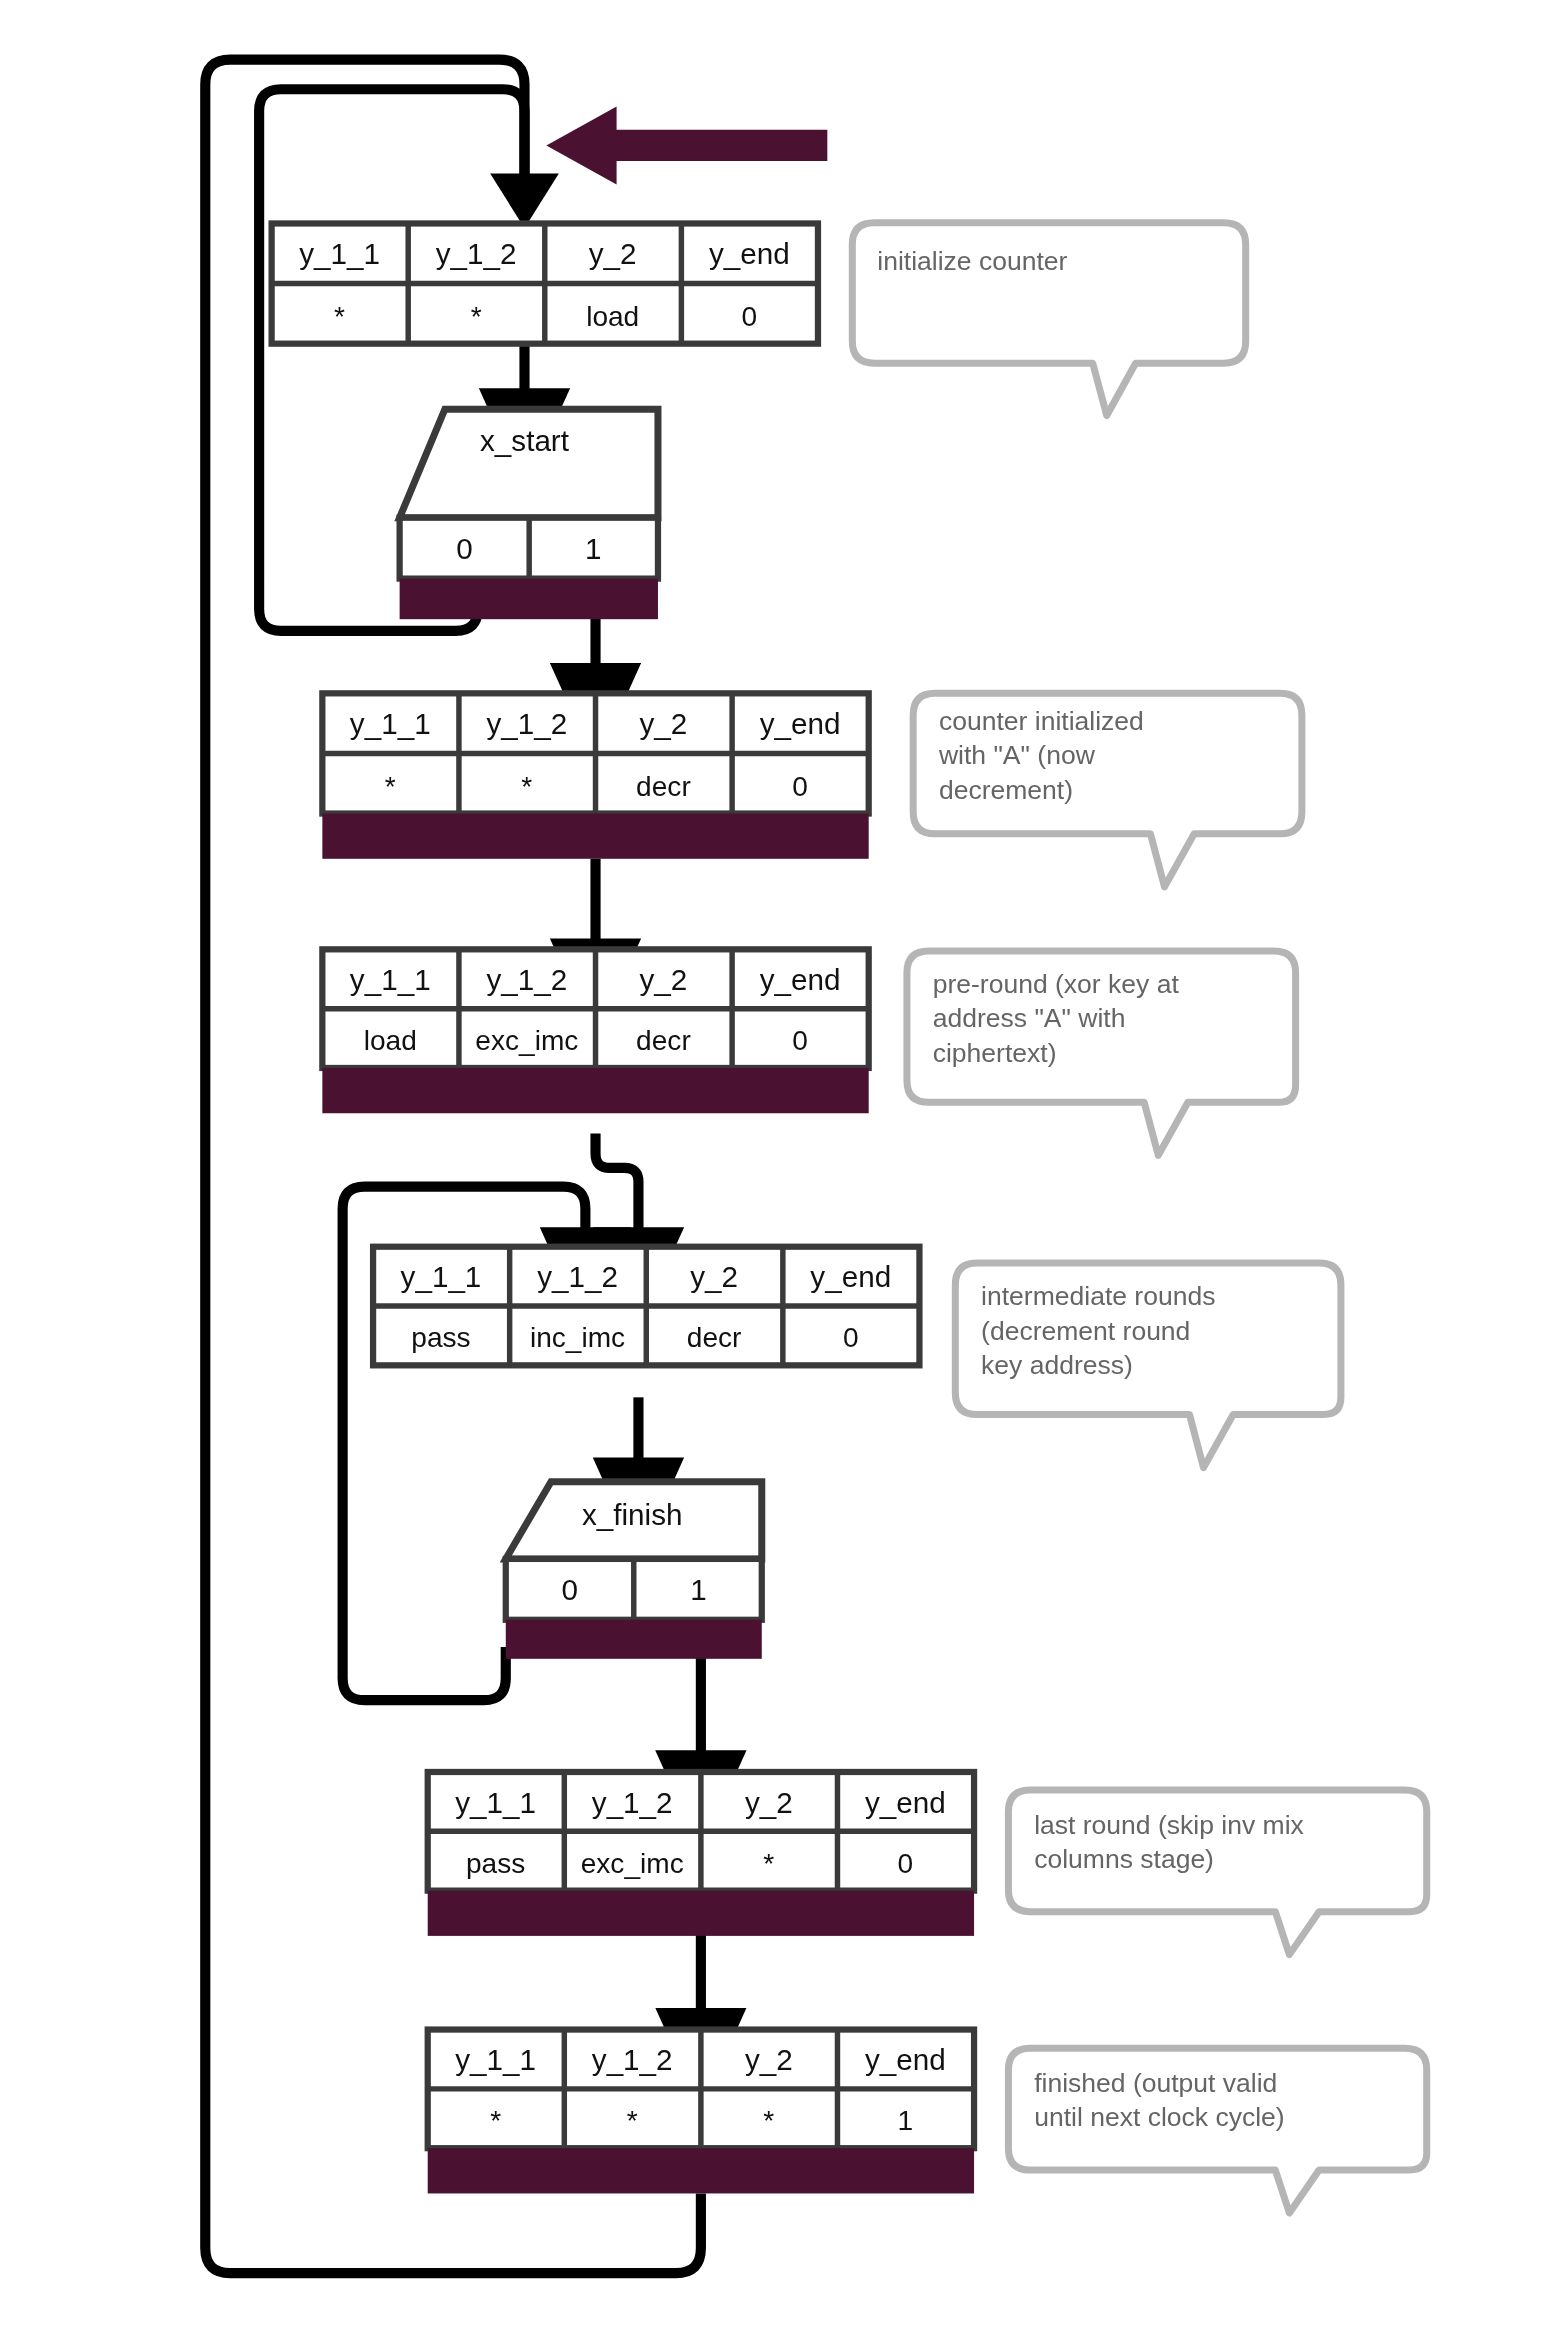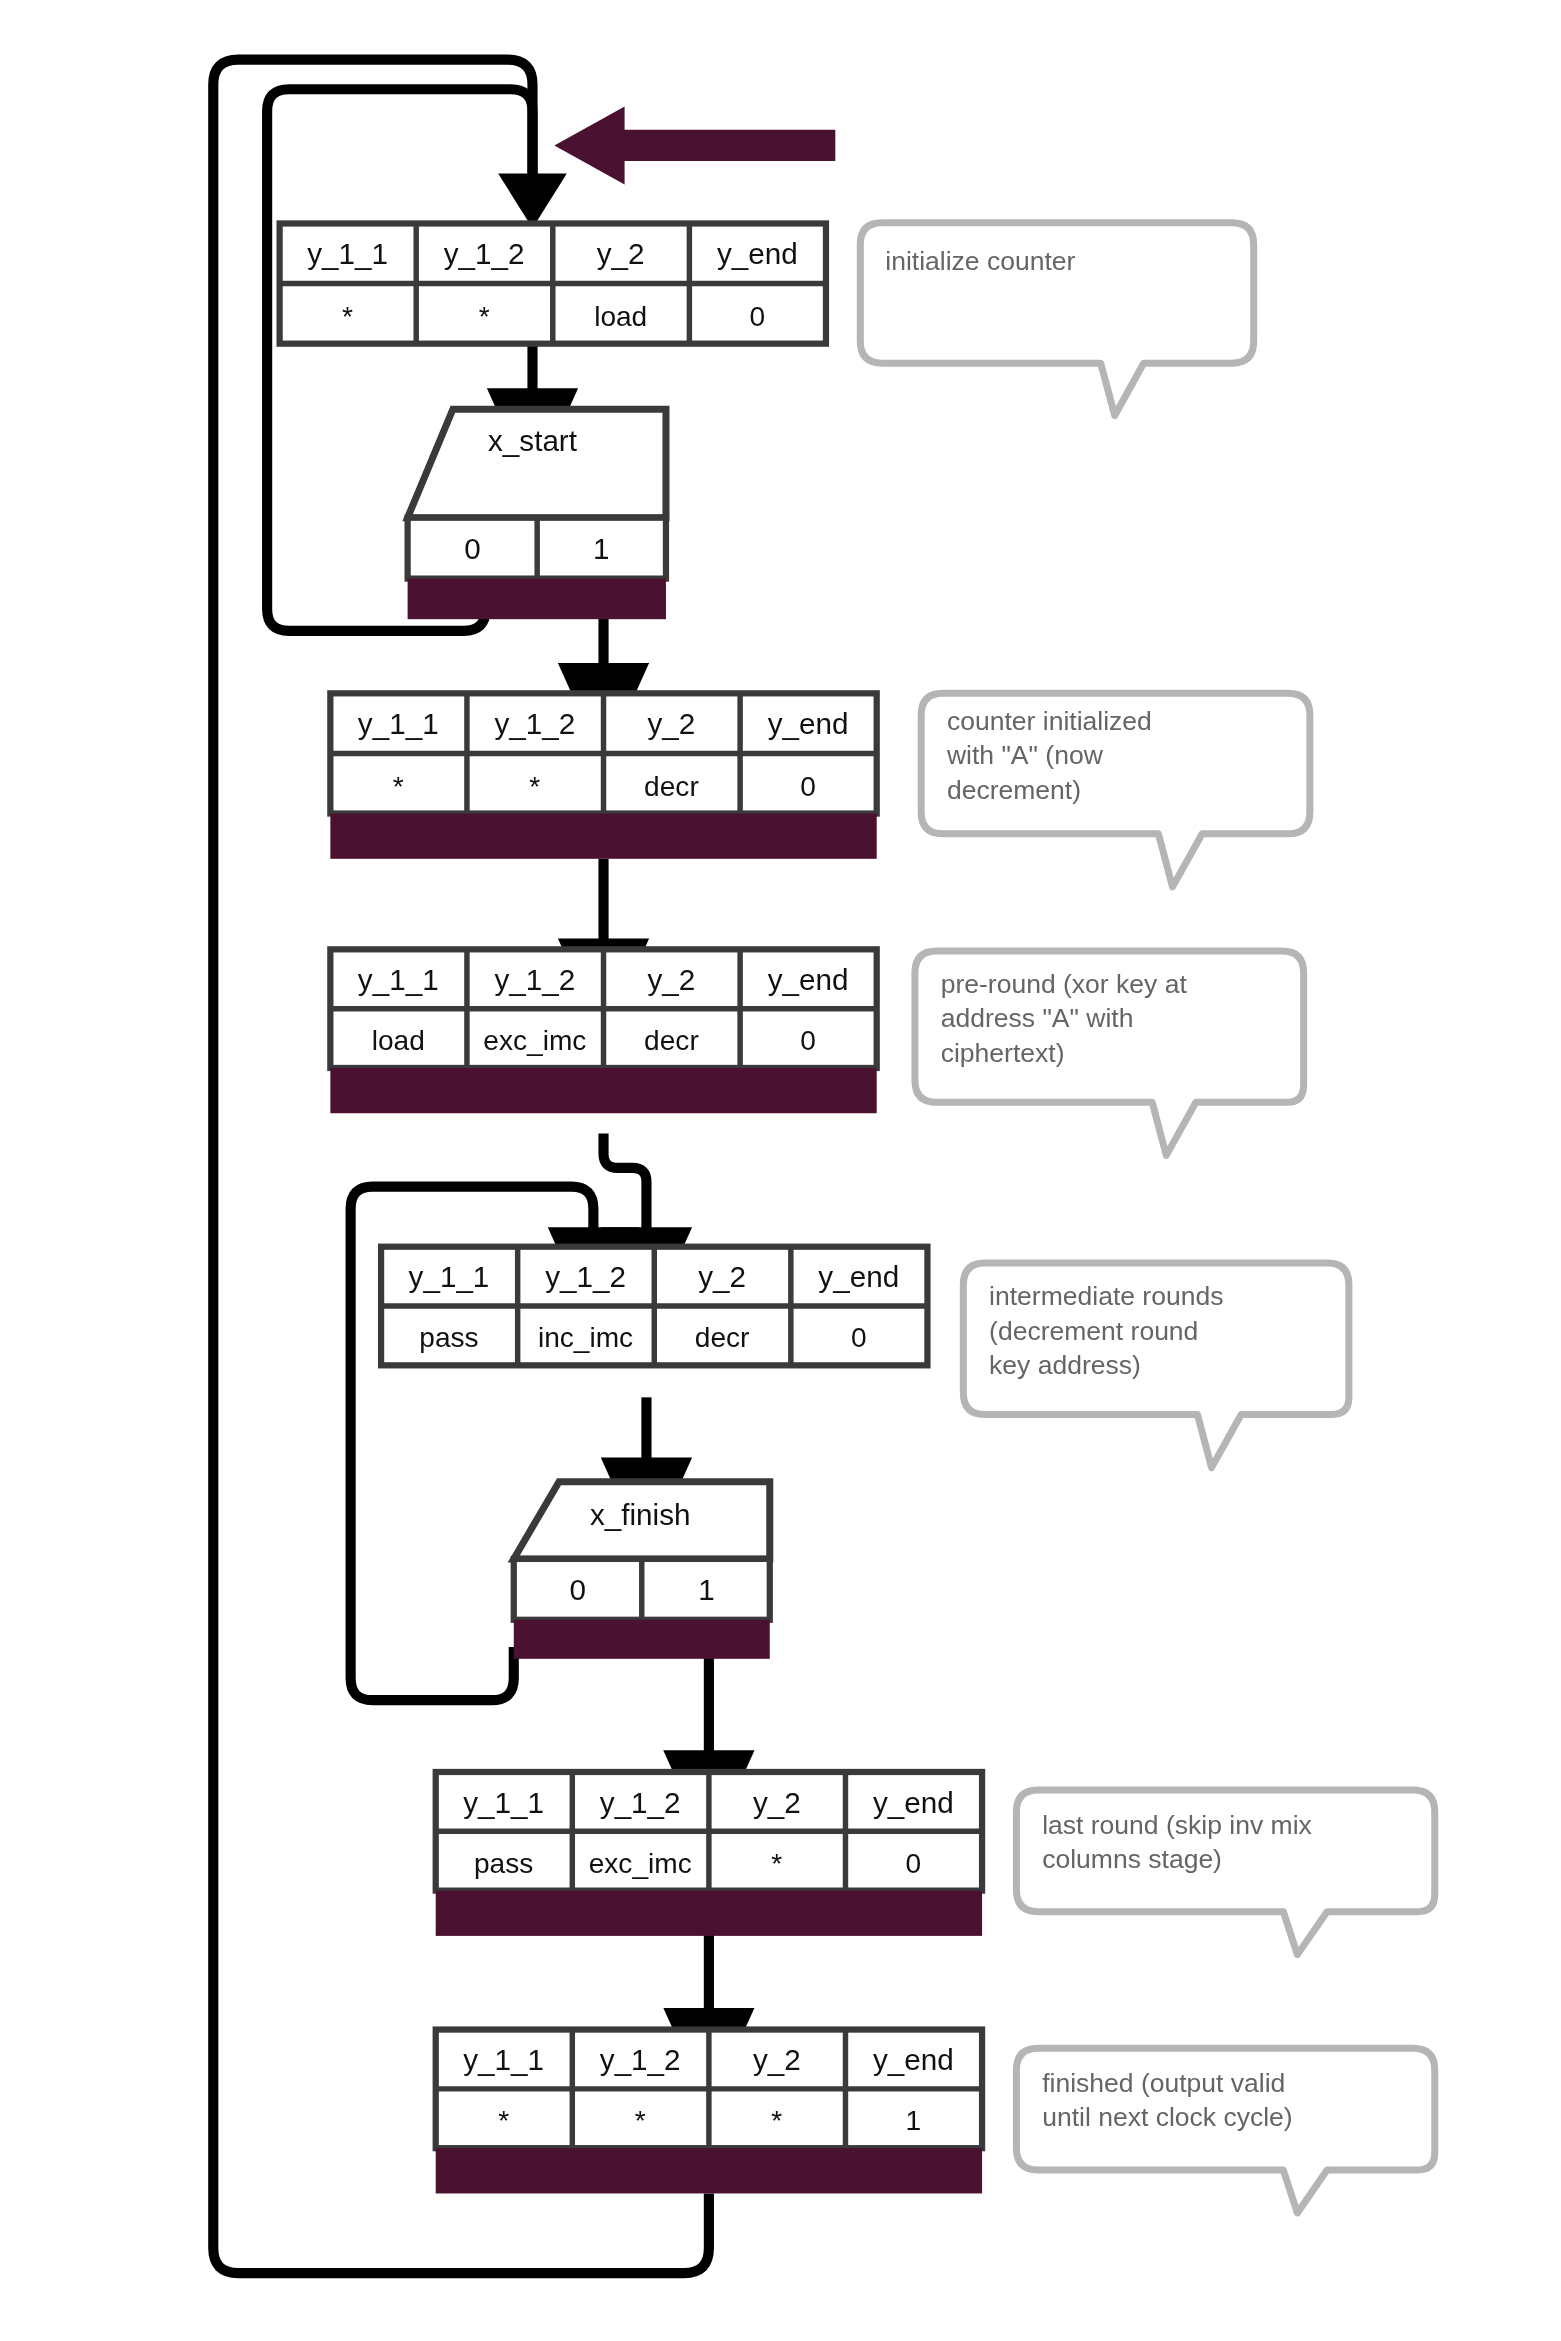--- a/index.html
+++ b/index.html
@@ -1,18 +1,18 @@
 <!DOCTYPE html>
 <html style="font-size:12.5px"><head>
 <meta charset="utf-8">
 <style>
   html,body{margin:0;padding:0;background:#ffffff;}
   body{width:1561px;height:2342px;position:relative;overflow:hidden;
        font-family:"Liberation Sans",sans-serif;}
-  #stage{position:absolute;left:8px;top:0;width:1348px;height:2342px;}
+  #stage{position:absolute;left:0;top:0;width:1348px;height:2342px;}
   svg#canvas{position:absolute;left:0;top:0;width:1561px;height:2342px;}
   .tbl-txt{font-family:"Liberation Sans",sans-serif;fill:#111111;text-anchor:middle;}
   .hdr{font-size:38px;}
   .val{font-size:36px;}
   .dec-lbl{font-size:38px;fill:#111111;text-anchor:middle;}
   .dec-val{font-size:38px;fill:#111111;text-anchor:middle;}
   .callout-txt{font-size:34px;fill:#656565;font-family:"Liberation Sans",sans-serif;}
 </style>
 </head>
 <body>

